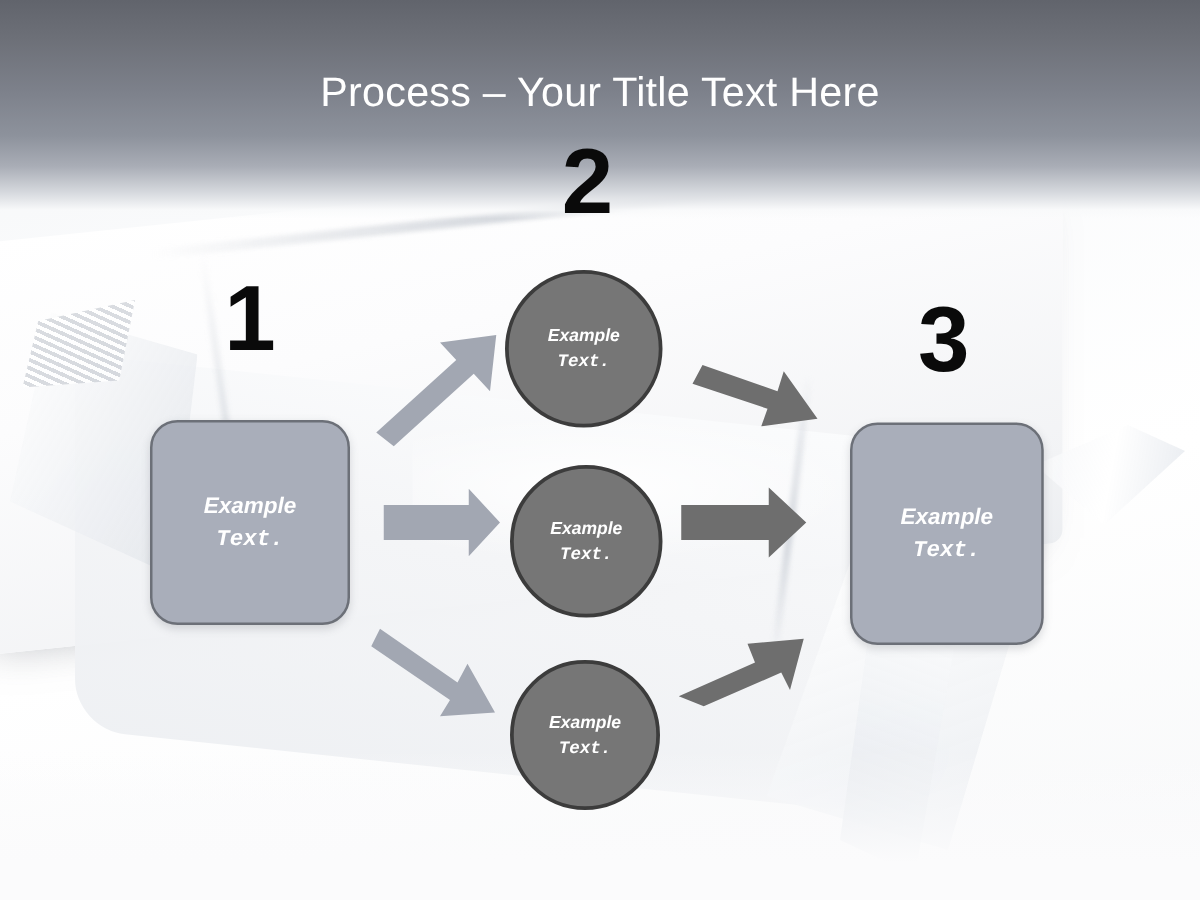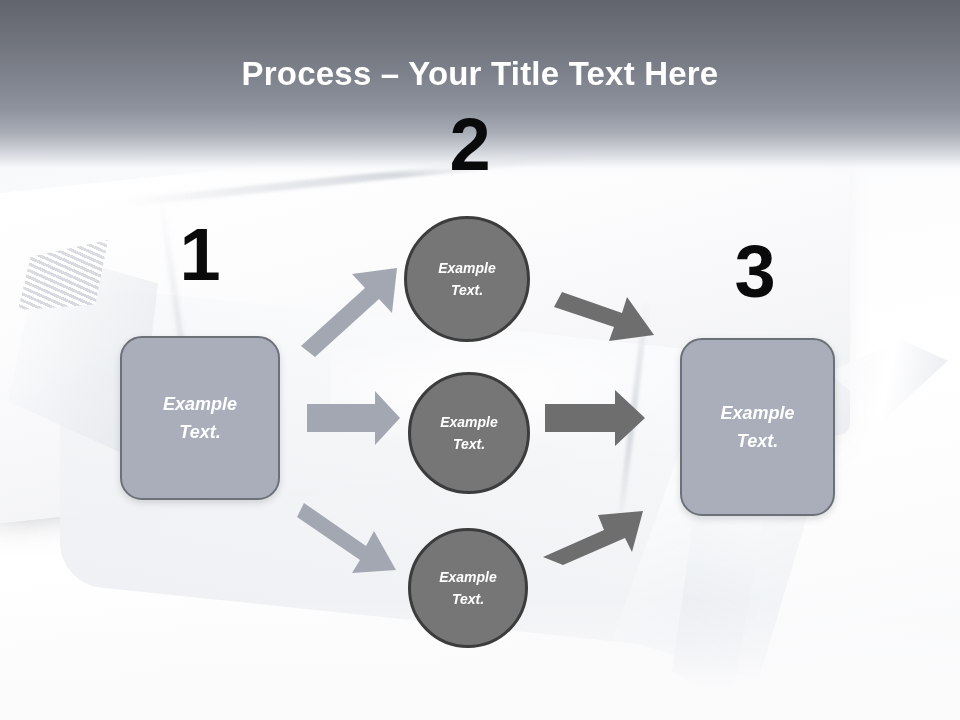--- a/index.html
+++ b/index.html
@@ -176,22 +176,22 @@
     left: 0;
     top: 54px;
     width: 960px;
     text-align: center;
     font-size: 33px;
     line-height: 40px;
     color: #ffffff;
     letter-spacing: .2px;
     white-space: nowrap;
   }
-  .slide-title .t-bold { font-weight: 700; }
-  .slide-title .t-light { font-weight: 700; }
+  .slide-title .t-bold { font-weight: 400; }
+  .slide-title .t-light { font-weight: 400; }
 
   
   .step-num {
     position: absolute;
     font-size: 74px;
     font-weight: 700;
     color: #0a0a0a;
     line-height: 1;
     text-align: center;
     width: 90px;
@@ -247,21 +247,21 @@
   
   #arrow-layer {
     position: absolute;
     left: 0;
     top: 0;
     width: 960px;
     height: 720px;
   }
 
   .node-line-1 { display: block; text-align: right; }
-  .node-line-2 { display: block; }
+  .node-line-2 { display: block; font-family: Liberation Mono, monospace; }
 </style>
 </head>
 <body>
 
 <div id="slide">
 
   <div class="bg-layer bg-base">
     <div class="parcel-top"></div>
     <div class="parcel-face"></div>
     <div class="parcel-edge"></div>

